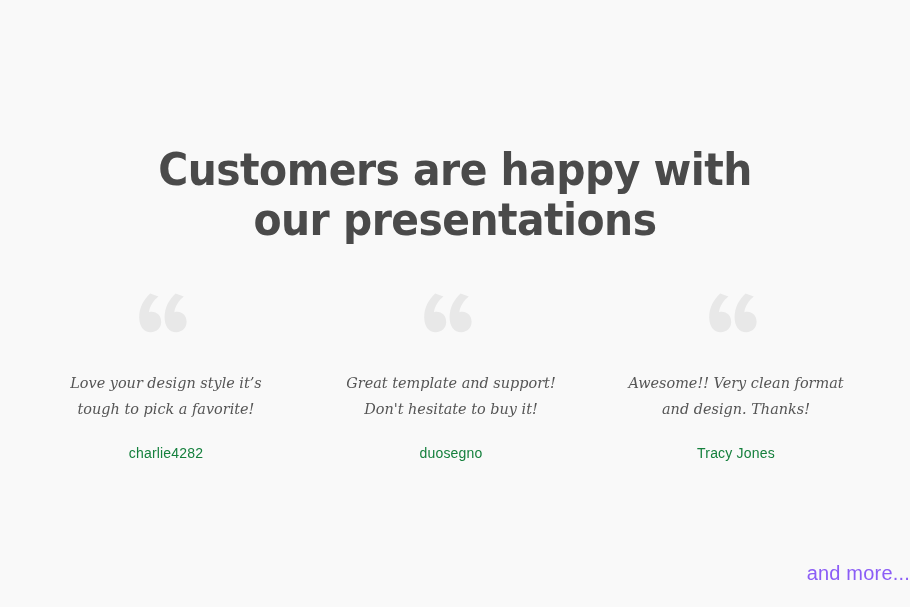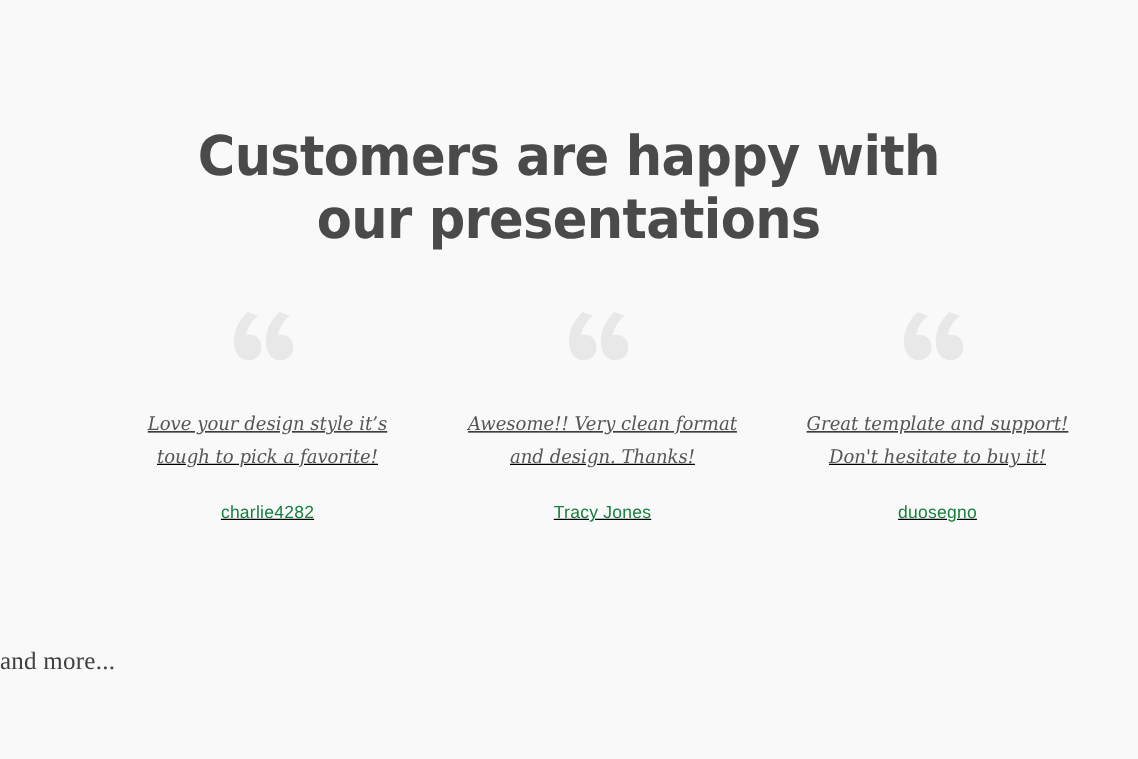--- a/index.html
+++ b/index.html
@@ -12,20 +12,21 @@
     background: #f9f9f9;
     font-family: "Liberation Sans", sans-serif;
     overflow: hidden;
   }
   .slide {
     position: relative;
     width: 910px;
     height: 438px;
     background: #f9f9f9;
     box-sizing: border-box;
+    margin-top: 44px;
   }
 
   
   .heading {
     position: absolute;
     top: 72px;
     left: 0;
     width: 910px;
     text-align: center;
     font-family: "DejaVu Sans", sans-serif;
@@ -39,26 +40,25 @@
   }
   .heading .line {
     display: block;
     white-space: nowrap;
   }
 
   
   .testimonials {
     position: absolute;
     top: 248px;
-    left: 46px;
+    left: 32px;
     width: 838px;
     display: flex;
-    justify-content: flex-end;
+    justify-content: space-between;
     align-items: flex-start;
-    text-decoration: underline;
   }
   .testimonial {
     width: 268px;
     text-align: center;
   }
 
   .quote-mark {
     display: block;
     margin: 0 auto;
     width: 56px;
@@ -92,25 +92,25 @@
   .testimonial.col-1 .quote-text { font-size: 15.2px; }
   .testimonial.col-2 .quote-text { font-size: 15.2px; }
   .testimonial.col-3 .quote-text { font-size: 15.2px; }
 
   
   .more {
     position: absolute;
     top: 516px;
     left: 0;
     width: 910px;
-    text-align: left;
-    font-family: Liberation Serif, serif;
+    text-align: right;
+    font-family: Liberation Sans, sans-serif;
     font-size: 20px;
     line-height: 26px;
-    color: #404040;
+    color: #8b5cf6;
     letter-spacing: 0.2px;
   }
 </style>
 </head>
 <body>
 
 <div class="slide">
 
   <h1 class="heading">
     <span class="line">Customers are happy with</span>
@@ -128,49 +128,49 @@
           </g>
         </svg>
       </span>
       <div class="quote-text">
         <span class="line">Love your design style it’s</span>
         <span class="line">tough to pick a favorite!</span>
       </div>
       <div class="quote-author">charlie4282</div>
     </div>
 
+    <div class="testimonial col-3">
+      <span class="quote-mark">
+        <svg viewBox="0 0 56 48" width="56" height="48" aria-hidden="true">
+          <g fill="#e8e8e8">
+            <path d="M12.2 1.6 C5.2 8.0 1.2 16.2 1.2 25.4 c0 8.6 4.6 14.8 11.6 14.8 c6.0 0 10.4 -4.4 10.4 -10.4 c0 -5.8 -4.0 -10.0 -9.4 -10.0 c-1.0 0 -2.0 0.1 -2.9 0.4 c0.9 -6.0 4.3 -11.4 9.5 -15.6 z"></path>
+            <path d="M37.6 1.6 C30.6 8.0 26.6 16.2 26.6 25.4 c0 8.6 4.6 14.8 11.6 14.8 c6.0 0 10.4 -4.4 10.4 -10.4 c0 -5.8 -4.0 -10.0 -9.4 -10.0 c-1.0 0 -2.0 0.1 -2.9 0.4 c0.9 -6.0 4.3 -11.4 9.5 -15.6 z"></path>
+          </g>
+        </svg>
+      </span>
+      <div class="quote-text">
+        <span class="line">Great template and support!</span>
+        <span class="line">Don't hesitate to buy it!</span>
+      </div>
+      <div class="quote-author">duosegno</div>
+    </div>
+
     <div class="testimonial col-2">
       <span class="quote-mark">
         <svg viewBox="0 0 56 48" width="56" height="48" aria-hidden="true">
           <g fill="#e8e8e8">
             <path d="M12.2 1.6 C5.2 8.0 1.2 16.2 1.2 25.4 c0 8.6 4.6 14.8 11.6 14.8 c6.0 0 10.4 -4.4 10.4 -10.4 c0 -5.8 -4.0 -10.0 -9.4 -10.0 c-1.0 0 -2.0 0.1 -2.9 0.4 c0.9 -6.0 4.3 -11.4 9.5 -15.6 z"></path>
             <path d="M37.6 1.6 C30.6 8.0 26.6 16.2 26.6 25.4 c0 8.6 4.6 14.8 11.6 14.8 c6.0 0 10.4 -4.4 10.4 -10.4 c0 -5.8 -4.0 -10.0 -9.4 -10.0 c-1.0 0 -2.0 0.1 -2.9 0.4 c0.9 -6.0 4.3 -11.4 9.5 -15.6 z"></path>
           </g>
         </svg>
       </span>
       <div class="quote-text">
         <span class="line">Awesome!! Very clean format</span>
         <span class="line">and design. Thanks!</span>
       </div>
       <div class="quote-author">Tracy Jones</div>
     </div>
 
-    <div class="testimonial col-3">
-      <span class="quote-mark">
-        <svg viewBox="0 0 56 48" width="56" height="48" aria-hidden="true">
-          <g fill="#e8e8e8">
-            <path d="M12.2 1.6 C5.2 8.0 1.2 16.2 1.2 25.4 c0 8.6 4.6 14.8 11.6 14.8 c6.0 0 10.4 -4.4 10.4 -10.4 c0 -5.8 -4.0 -10.0 -9.4 -10.0 c-1.0 0 -2.0 0.1 -2.9 0.4 c0.9 -6.0 4.3 -11.4 9.5 -15.6 z"></path>
-            <path d="M37.6 1.6 C30.6 8.0 26.6 16.2 26.6 25.4 c0 8.6 4.6 14.8 11.6 14.8 c6.0 0 10.4 -4.4 10.4 -10.4 c0 -5.8 -4.0 -10.0 -9.4 -10.0 c-1.0 0 -2.0 0.1 -2.9 0.4 c0.9 -6.0 4.3 -11.4 9.5 -15.6 z"></path>
-          </g>
-        </svg>
-      </span>
-      <div class="quote-text">
-        <span class="line">Great template and support!</span>
-        <span class="line">Don't hesitate to buy it!</span>
-      </div>
-      <div class="quote-author">duosegno</div>
-    </div>
-
   </div>
 
   <div class="more">and more...</div>
 
 </div>
 
 </body></html>

